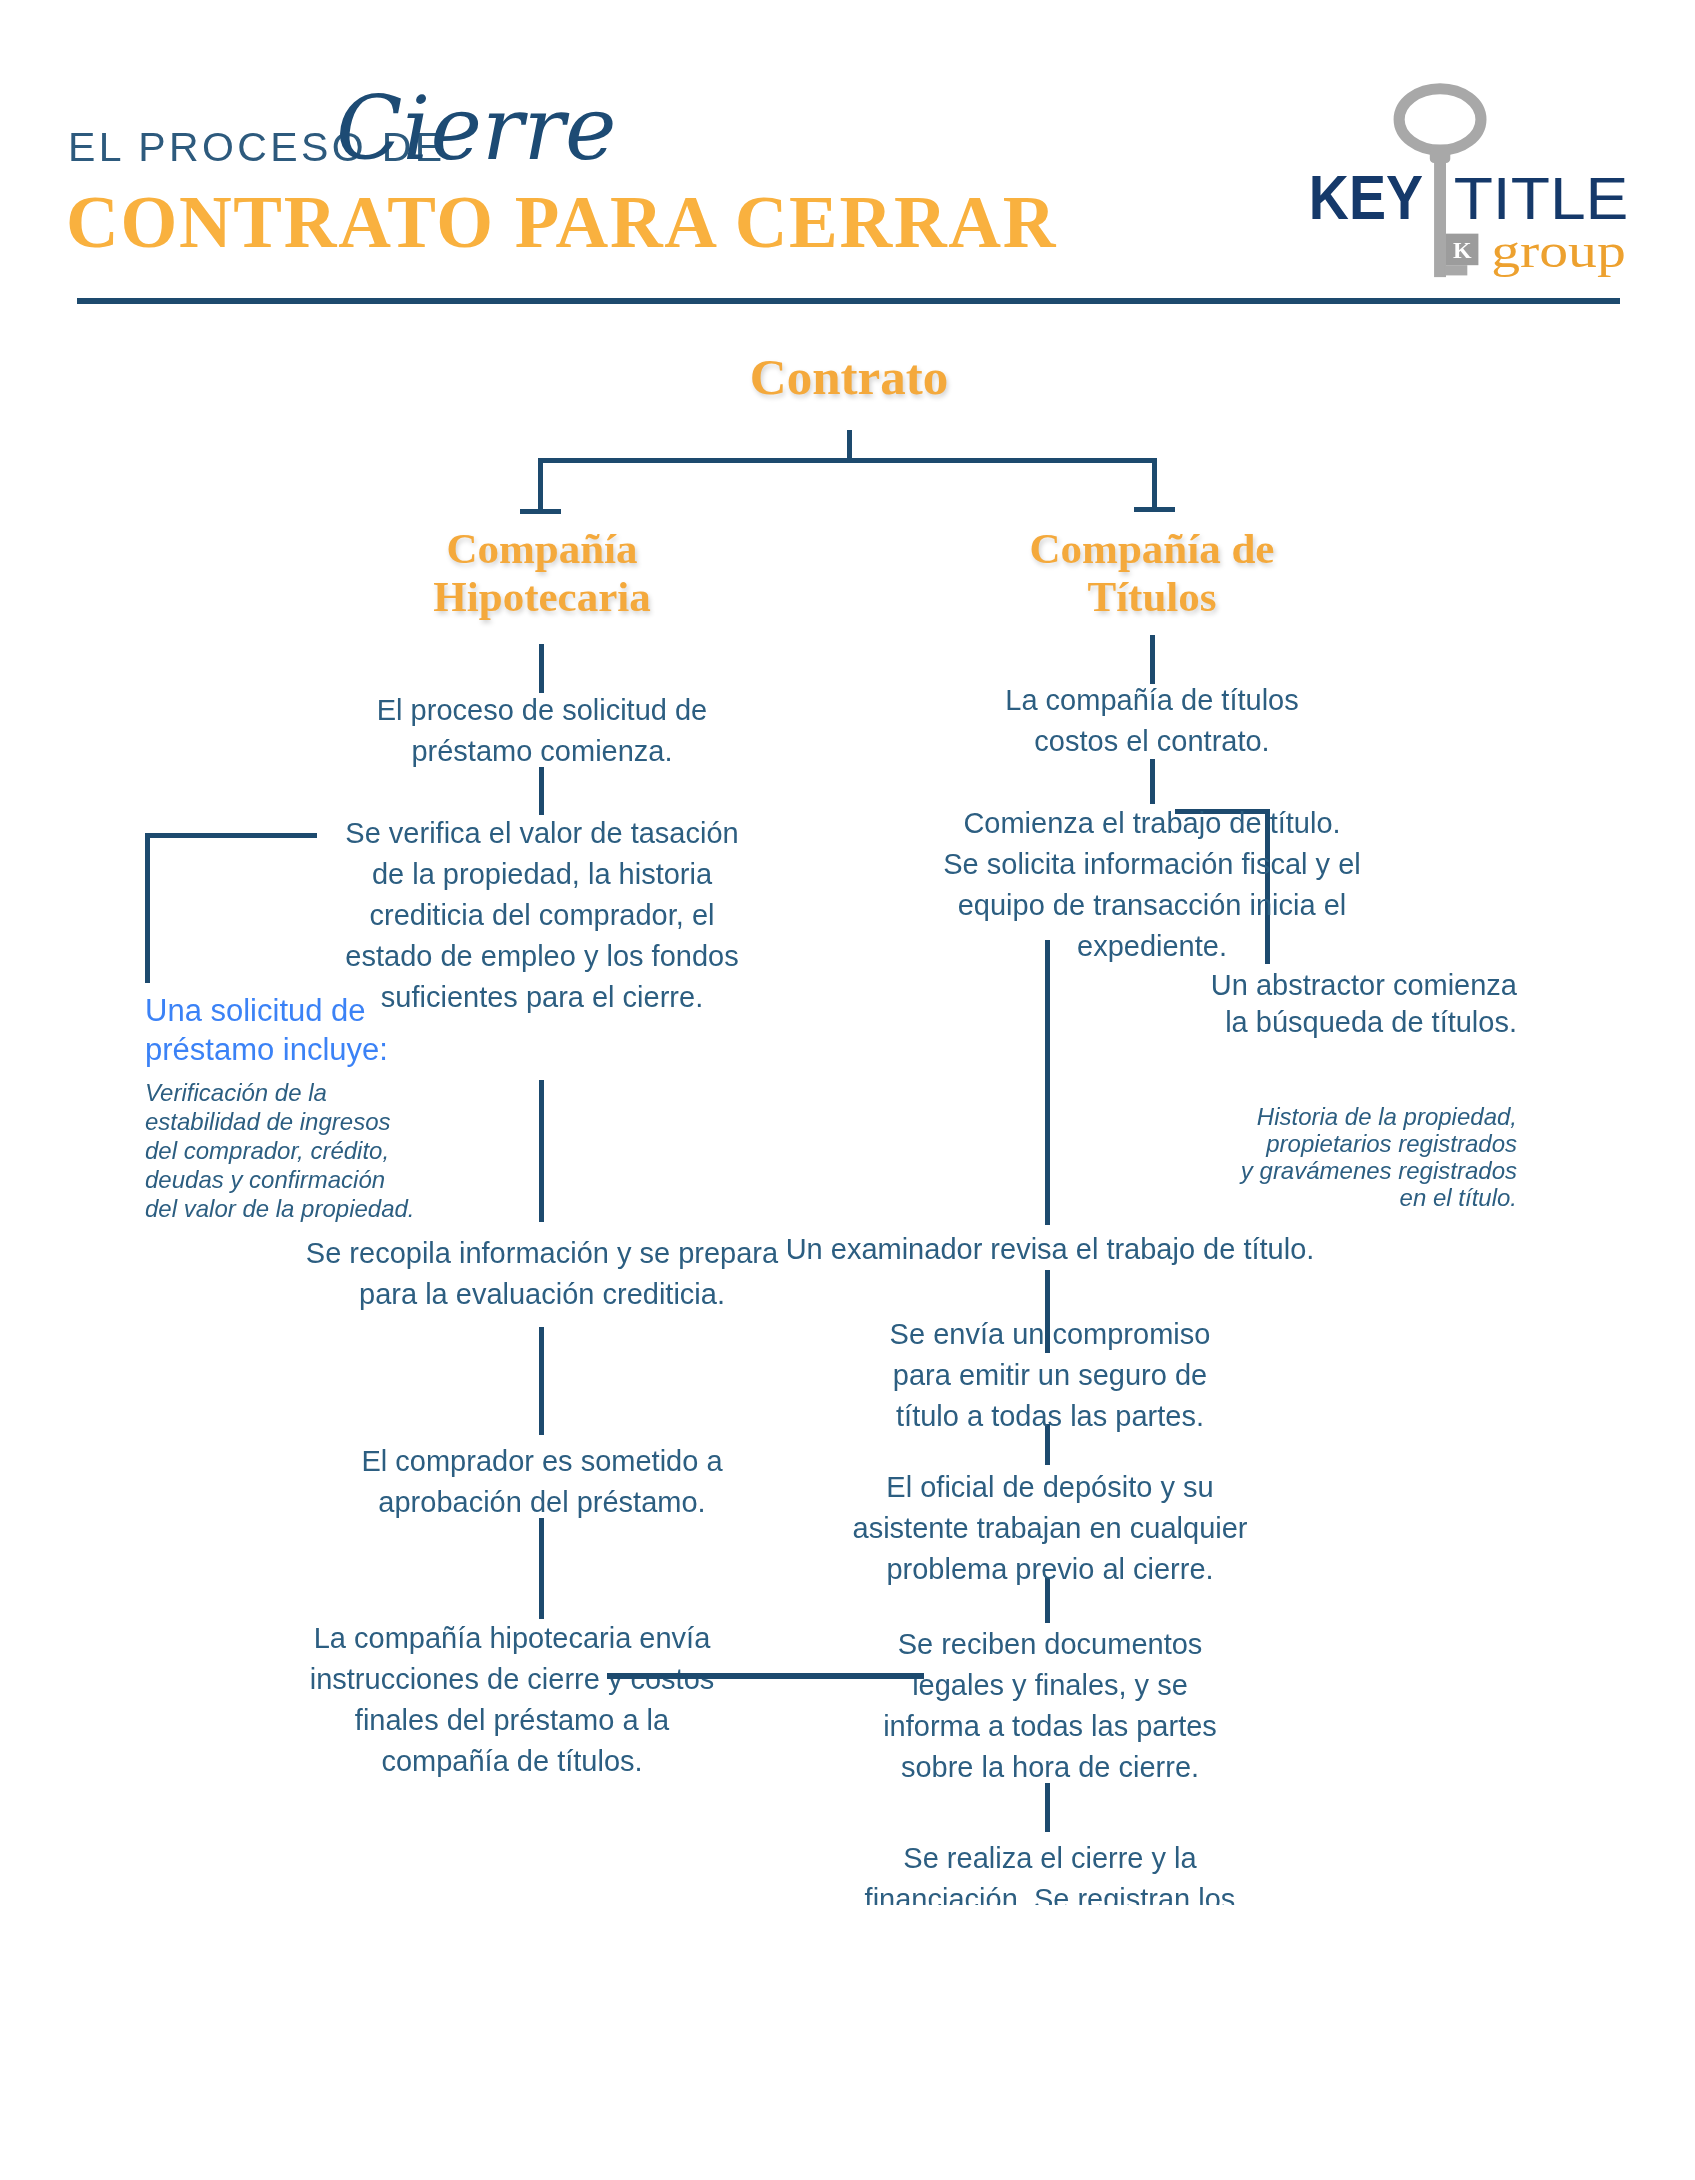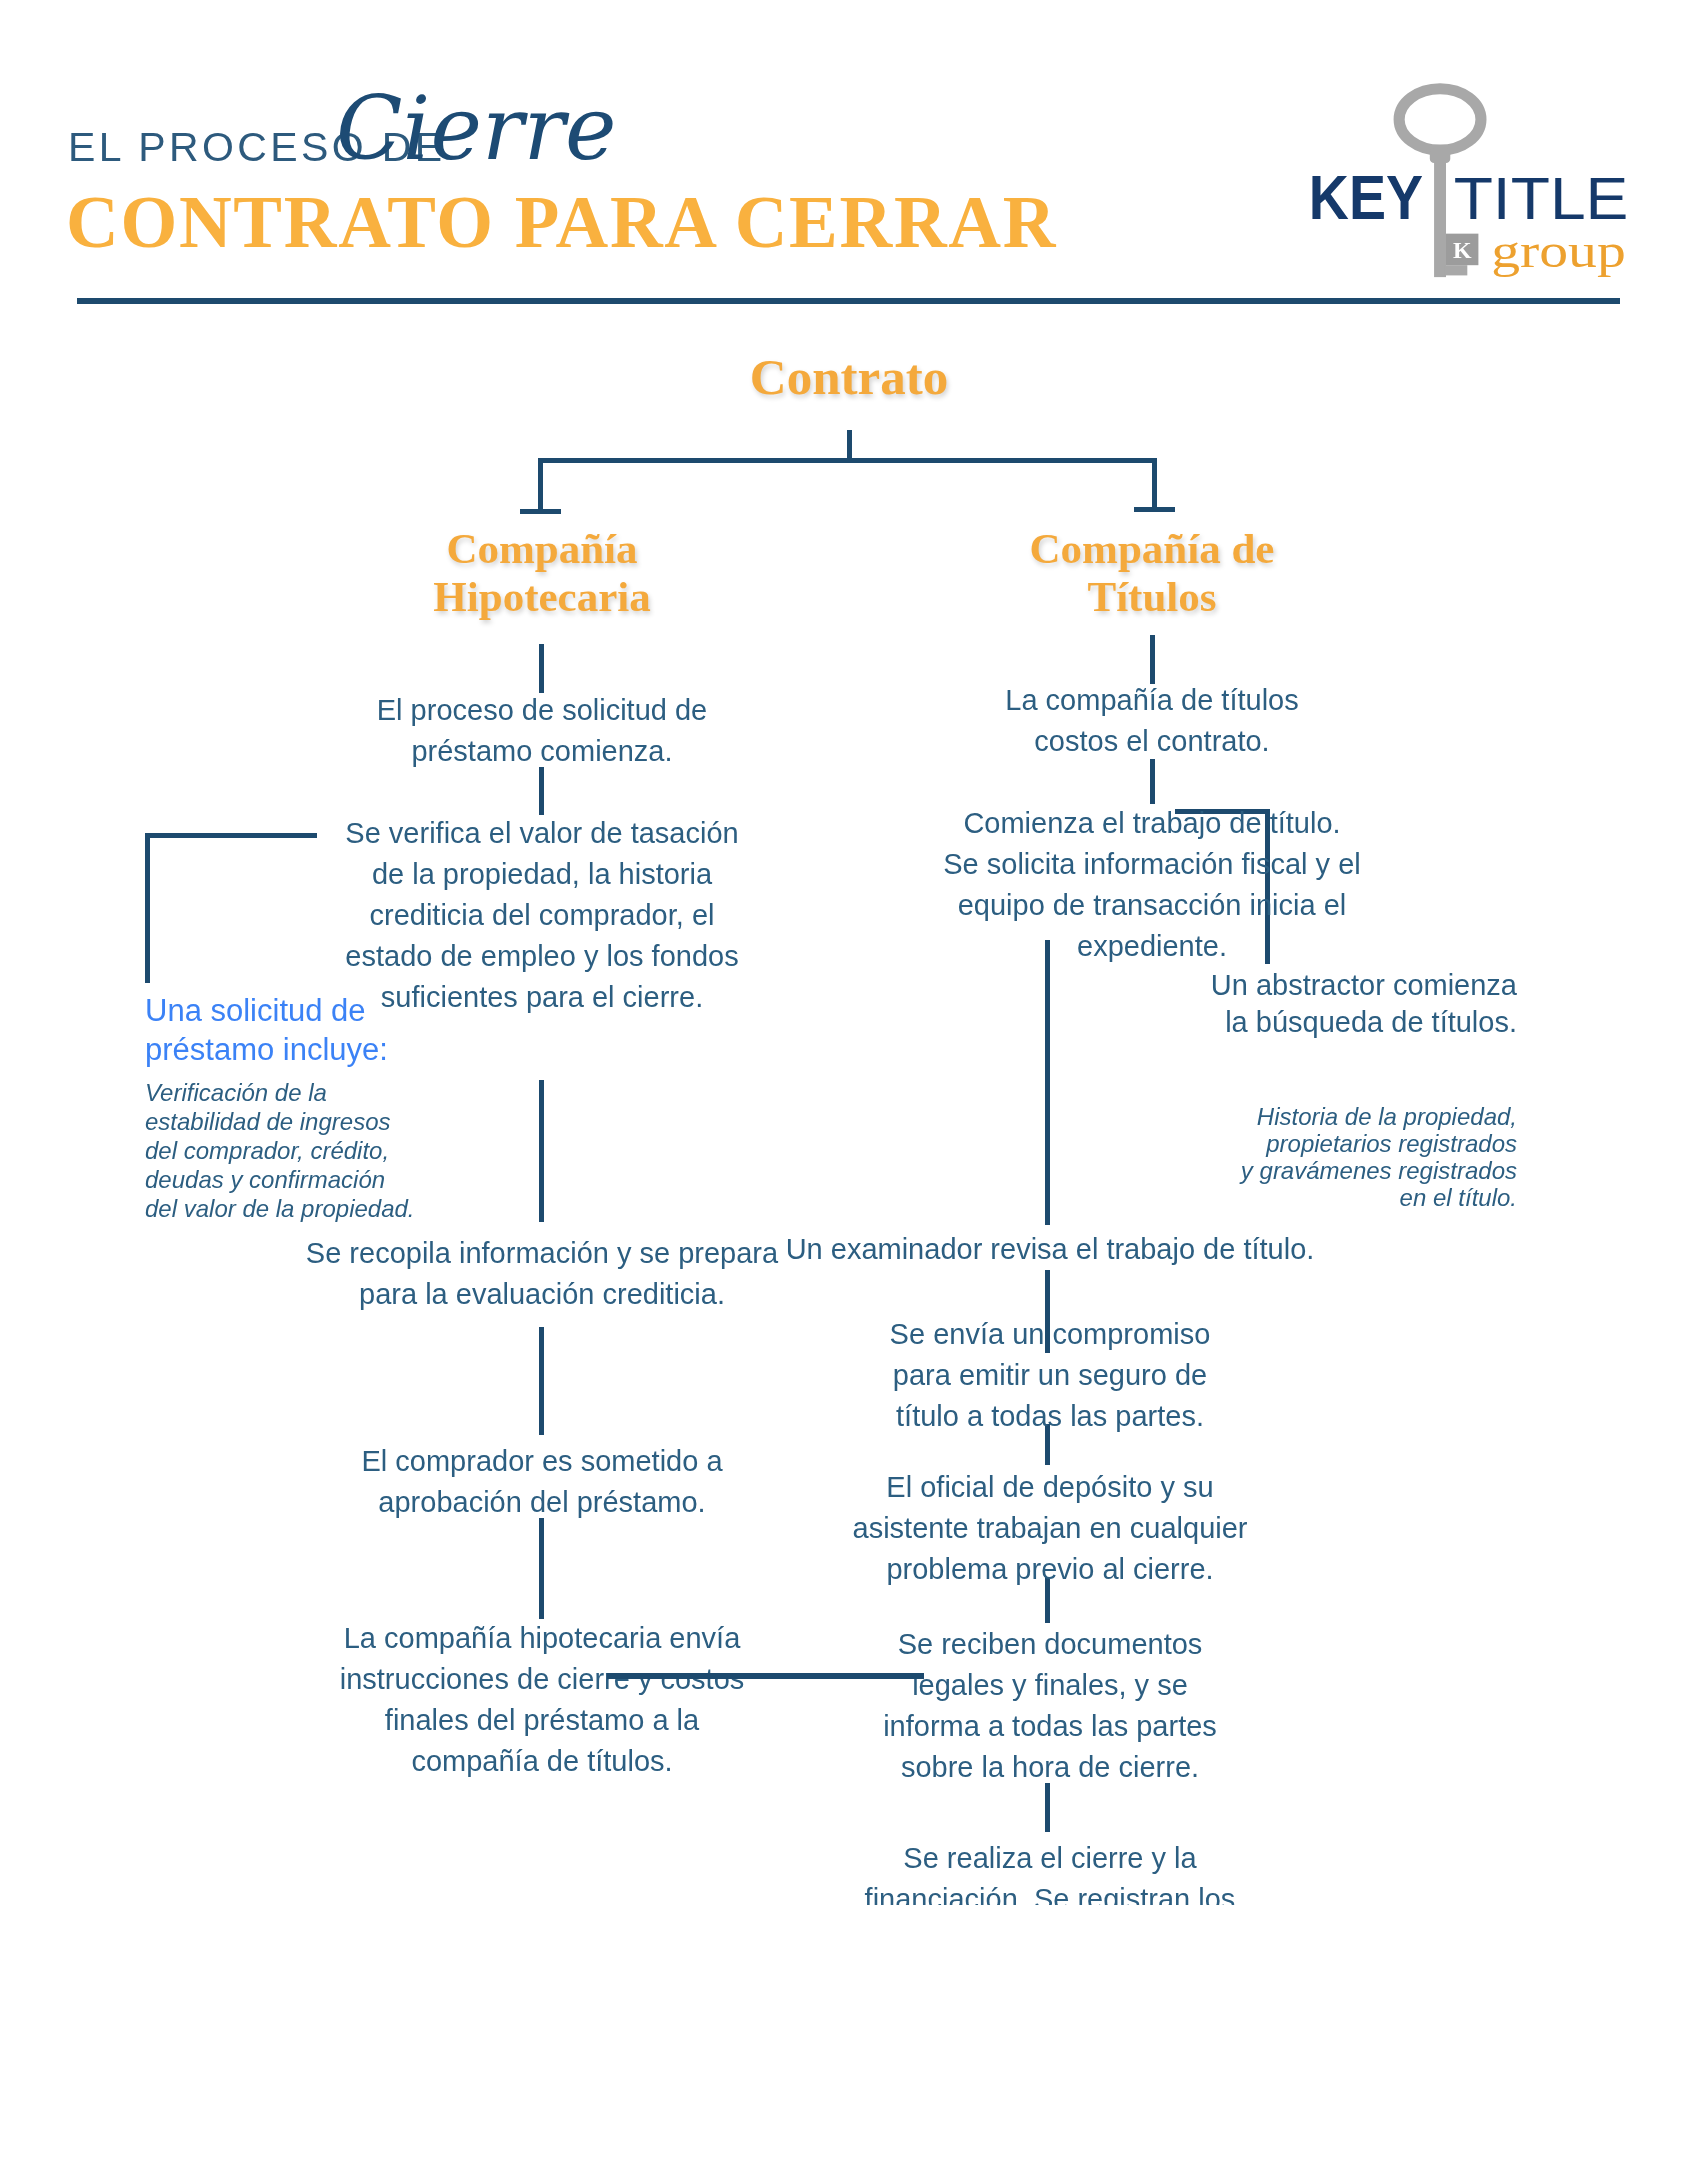--- a/index.html
+++ b/index.html
@@ -118,21 +118,21 @@
 préstamo comienza.</div>
   <div class="abs cx step pre" style="left:542px;top:813px;">Se verifica el valor de tasación
 de la propiedad, la historia
 crediticia del comprador, el
 estado de empleo y los fondos
 suficientes para el cierre.</div>
   <div class="abs cx step pre" style="left:542px;top:1233px;">Se recopila información y se prepara
 para la evaluación crediticia.</div>
   <div class="abs cx step pre" style="left:542px;top:1441px;">El comprador es sometido a
 aprobación del préstamo.</div>
-  <div class="abs cx step pre" style="left:542px;top:1618px;">La compañía hipotecaria envía
+  <div class="abs cx step pre" style="left:512px;top:1618px;">La compañía hipotecaria envía
 instrucciones de cierre y costos
 finales del préstamo a la
 compañía de títulos.</div>
 
   <div class="line" style="left:145px;top:833px;width:172px;height:5.1px;"></div>
   <div class="line" style="left:145px;top:833px;width:5.1px;height:150px;"></div>
   <div class="abs side-note-heading left-align pre" style="left:145px;top:991px;">Una solicitud de
 préstamo incluye:</div>
   <div class="abs side-note-body left-align pre" style="left:145px;top:1078px;">Verificación de la
 estabilidad de ingresos

